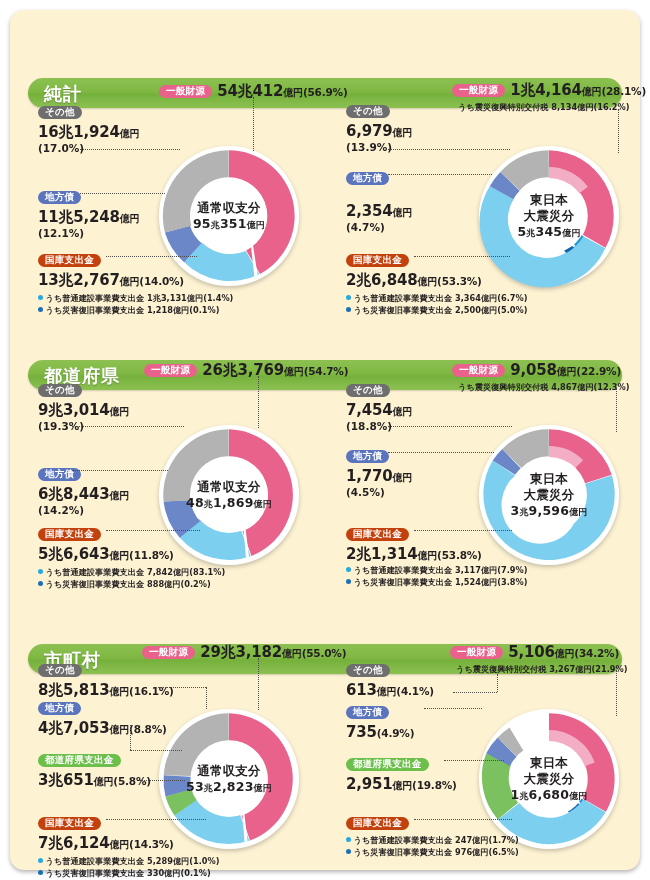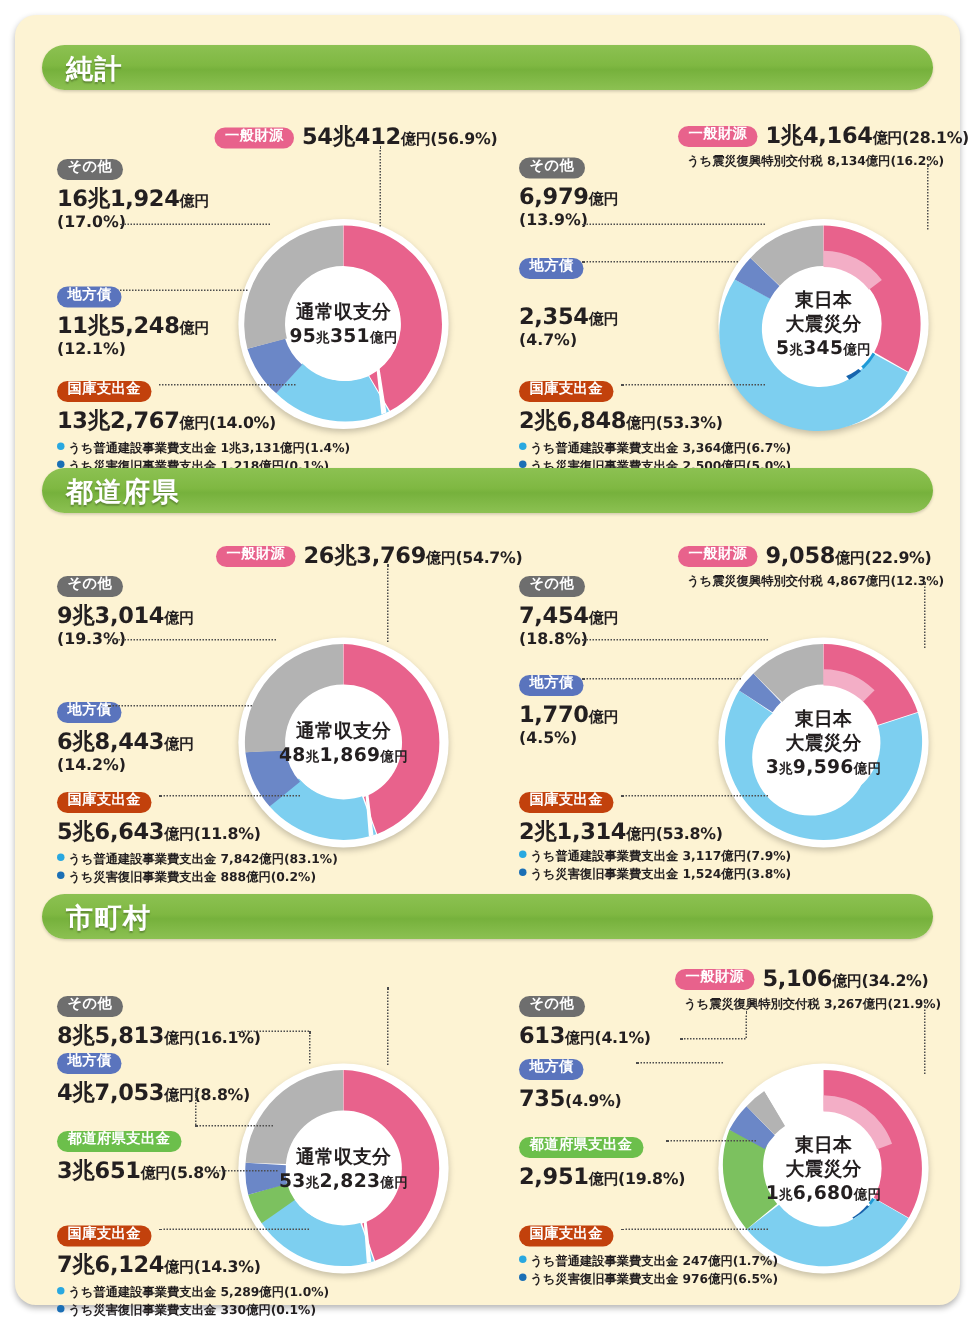--- a/index.html
+++ b/index.html
@@ -15,20 +15,21 @@
     border-radius:14px;
     box-shadow:0 2px 4px rgba(0,0,0,.30);
     box-sizing:border-box;
   }
   .section{position:absolute;left:0;top:0;width:630px;}
   .sec-head{
     position:absolute;left:18px;width:594px;height:30px;
     border-radius:15px;
     background:linear-gradient(to bottom,#8cc152 0%,#7fb842 45%,#76b13c 55%,#8cc152 100%);
     box-shadow:0 1px 2px rgba(0,0,0,.18);
+    margin-top:48px;
   }
   .sec-head-label{
     position:absolute;left:16px;top:4px;
     font-size:18px;font-weight:bold;color:#ffffff;
     letter-spacing:1px;
     text-shadow:0 1px 1px rgba(0,0,0,.25);
   }
   .chart-wrap{position:absolute;}
   .donut{position:absolute;}
   .donut svg{display:block;filter:drop-shadow(0 2px 2px rgba(0,0,0,.22));}
@@ -114,21 +115,21 @@
 
           <path d="M12.2,122.5 A90,90 0 0 1 99.5,10 L99.7,47 A53,53 0 0 0 48.3,113.3 Z" fill="#b3b3b3"></path>
           <circle cx="100" cy="100" r="52" fill="#ffffff"></circle>
         </svg>
         <div class="center-txt">
           <div class="center-line">通常収支分</div>
           <div class="center-line"><span>95</span><span class="sm">兆</span><span>351</span><span class="sm">億円</span></div>
         </div>
       </div>
 
-      <div class="lbl" style="left:133px;top:16px;">
+      <div class="lbl" style="left:149px;top:16px;">
         <span class="badge b-pink">一般財源</span>
         <span class="amt amt-inline"><span>54兆412</span><span class="u">億円</span><span class="pct">(56.9%)</span></span>
       </div>
       <div class="dots-v" style="left:243px;top:32px;height:54px;"></div>
 
       <div class="lbl" style="left:28px;top:37px;">
         <span class="badge b-gray">その他</span>
         <div class="amt" style="margin-top:3px;"><span>16兆1,924</span><span class="u">億円</span></div>
         <div class="pctline">(17.0%)</div>
       </div>
@@ -339,20 +340,24 @@
 
           <path d="M10.6,94.8 A90,90 0 0 1 99.5,10 L99.7,47 A53,53 0 0 0 47.4,96.0 Z" fill="#b3b3b3"></path>
           <circle cx="100" cy="100" r="52" fill="#ffffff"></circle>
         </svg>
         <div class="center-txt">
           <div class="center-line">通常収支分</div>
           <div class="center-line"><span>53</span><span class="sm">兆</span><span>2,823</span><span class="sm">億円</span></div>
         </div>
       </div>
 
+      <div class="lbl" style="left:132px;top:12px;">
+        <span class="badge b-pink">一般財源</span>
+        <span class="amt amt-inline"><span>29兆3,182</span><span class="u">億円</span><span class="pct">(55.0%)</span></span>
+      </div>
       <div class="dots-v" style="left:248px;top:28px;height:52px;"></div>
 
       <div class="lbl" style="left:28px;top:30px;">
         <span class="badge b-gray">その他</span>
         <div class="amt" style="margin-top:3px;"><span>8兆5,813</span><span class="u">億円</span><span class="pct">(16.1%)</span></div>
       </div>
       <div class="dots-h" style="left:148px;top:57px;width:48px;"></div>
       <div class="dots-v" style="left:196px;top:57px;height:22px;"></div>
 
       <div class="lbl" style="left:28px;top:68px;">

